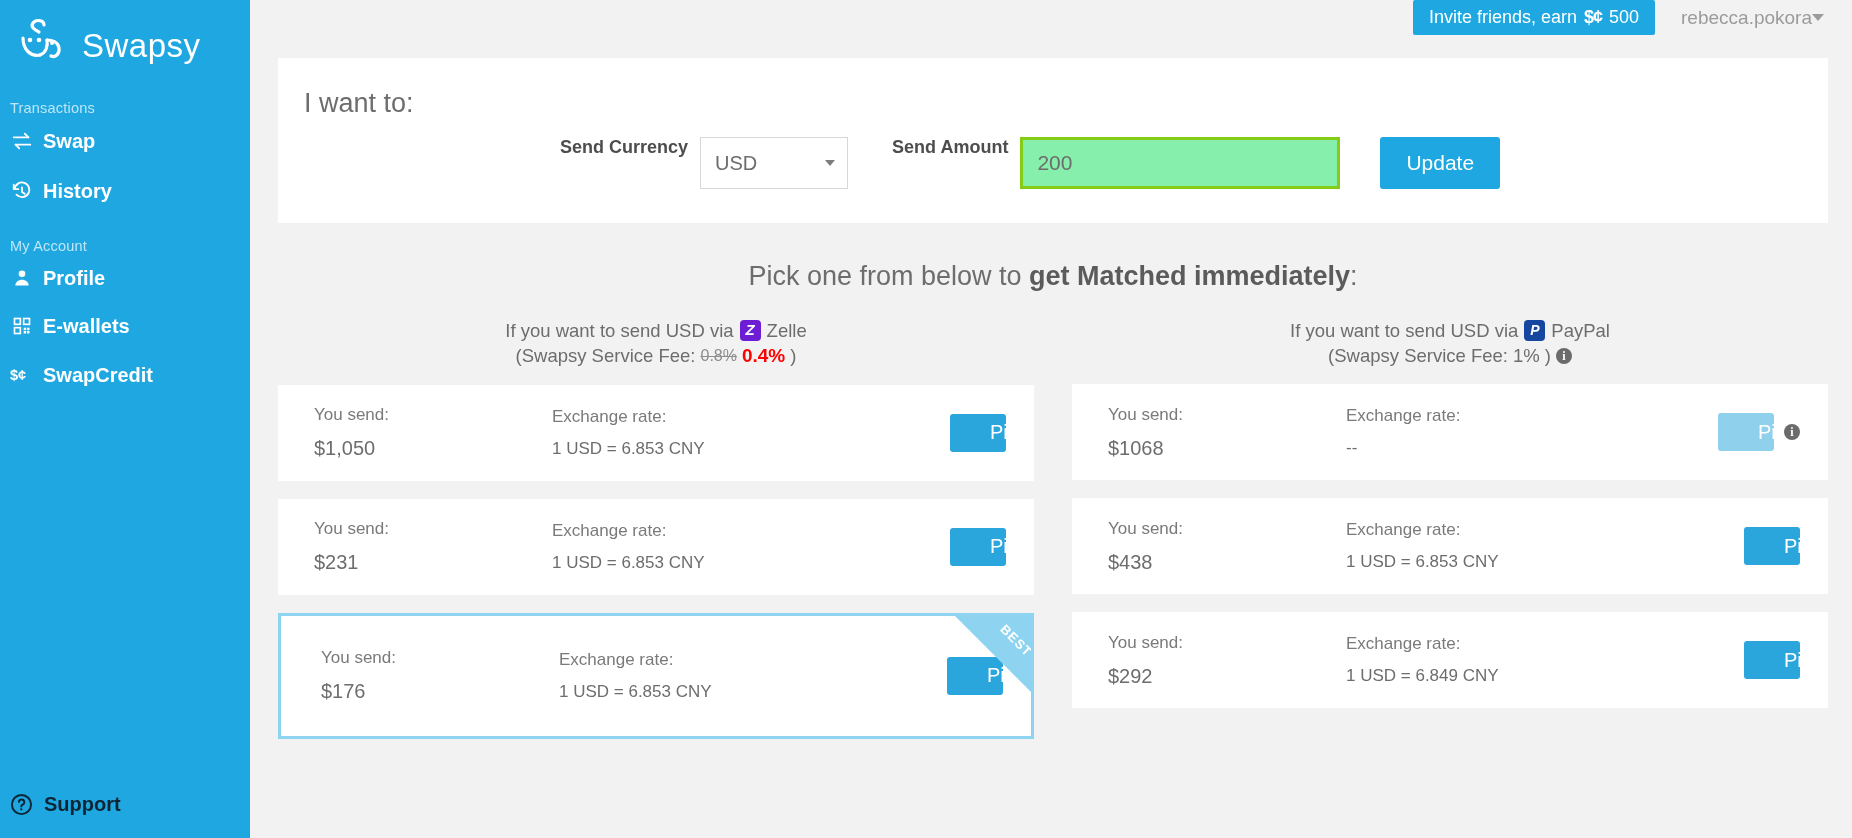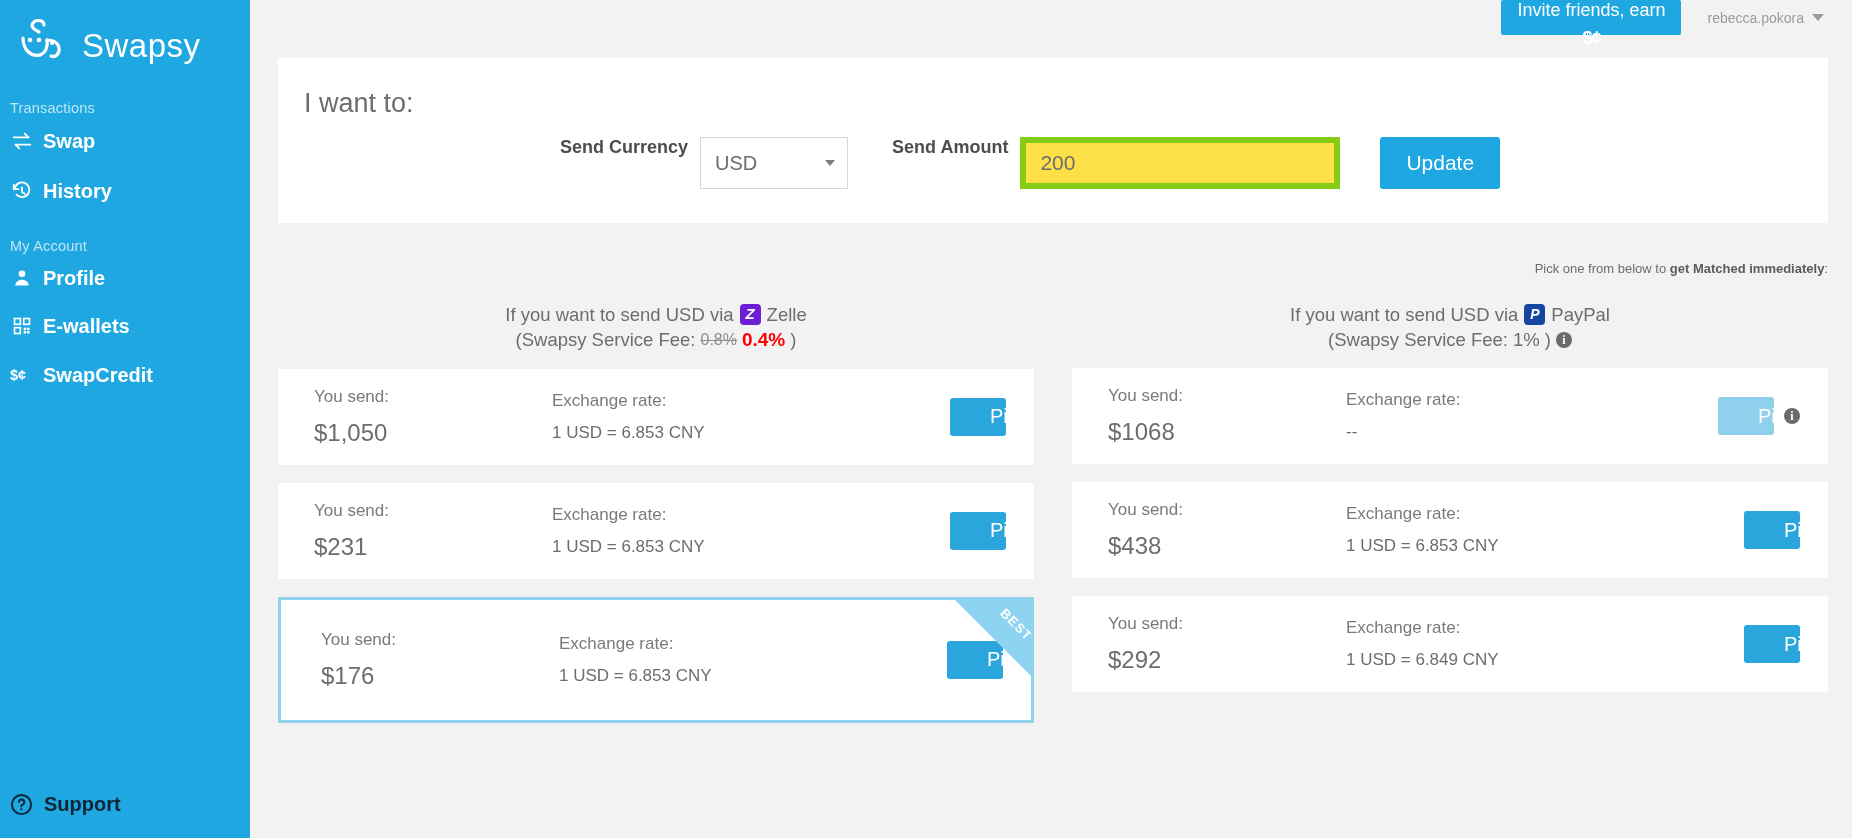--- a/index.html
+++ b/index.html
@@ -103,29 +103,27 @@
     border-radius: 2px;
     font-size: 18px;
     font-family: inherit;
     height: 35px;
     padding: 0 16px;
     display: flex;
     align-items: center;
     gap: 7px;
     cursor: pointer;
     white-space: nowrap;
-    flex-direction: column;
   }
   .invite-btn .sc { font-weight: 700; letter-spacing: -1px; }
   .user-menu {
     display: flex;
     align-items: center;
-    gap: 8px;
     color: #9b9b9b;
-    font-size: 14px;
+    font-size: 19px;
     height: 35px;
     cursor: pointer;
     white-space: nowrap;
   }
   .caret-down {
     width: 0; height: 0;
     border-left: 6px solid transparent;
     border-right: 6px solid transparent;
     border-top: 7px solid #9b9b9b;
   }
@@ -180,22 +178,22 @@
     top: 50%;
     margin-top: -3px;
     width: 0; height: 0;
     border-left: 5px solid transparent;
     border-right: 5px solid transparent;
     border-top: 6px solid #7d7d7d;
   }
   .amount-input {
     width: 320px;
     height: 52px;
-    border: 6px solid #84cc16;
-    background: #fde047;
+    border: 3px solid #84cc16;
+    background: #86efac;
     font-family: inherit;
     font-size: 21px;
     color: #6d6d6d;
     padding: 0 14px;
     outline: none;
   }
   .update-btn {
     background: #1ea7e1;
     color: #ffffff;
     border: none;
@@ -203,22 +201,22 @@
     font-family: inherit;
     font-size: 21px;
     height: 52px;
     padding: 0 26px;
     margin-left: 40px;
     cursor: pointer;
   }
 
   
   .match-head {
-    text-align: right;
-    font-size: 13px;
+    text-align: center;
+    font-size: 27px;
     color: #6d6d6d;
     padding: 38px 0 26px 0;
   }
   .match-head b { color: #5b5b5b; font-weight: 700; }
 
   .columns { display: flex; gap: 38px; }
   .col { flex: 1; min-width: 0; }
   .col-head {
     text-align: center;
     font-size: 18.5px;
@@ -302,21 +300,21 @@
   }
   .cell { flex: 0 0 auto; }
   .cell-send { width: 238px; }
   .cell-rate { flex: 1; min-width: 0; }
   .cell-label {
     font-size: 17px;
     color: #7a7a7a;
     margin-bottom: 12px;
   }
   .cell-value {
-    font-size: 24px;
+    font-size: 20px;
     color: #6d6d6d;
   }
   .cell-value.small { font-size: 17px; }
   .pick-wrap {
     display: flex;
     align-items: center;
     gap: 10px;
     flex: 0 0 auto;
   }
   .pick-btn {

